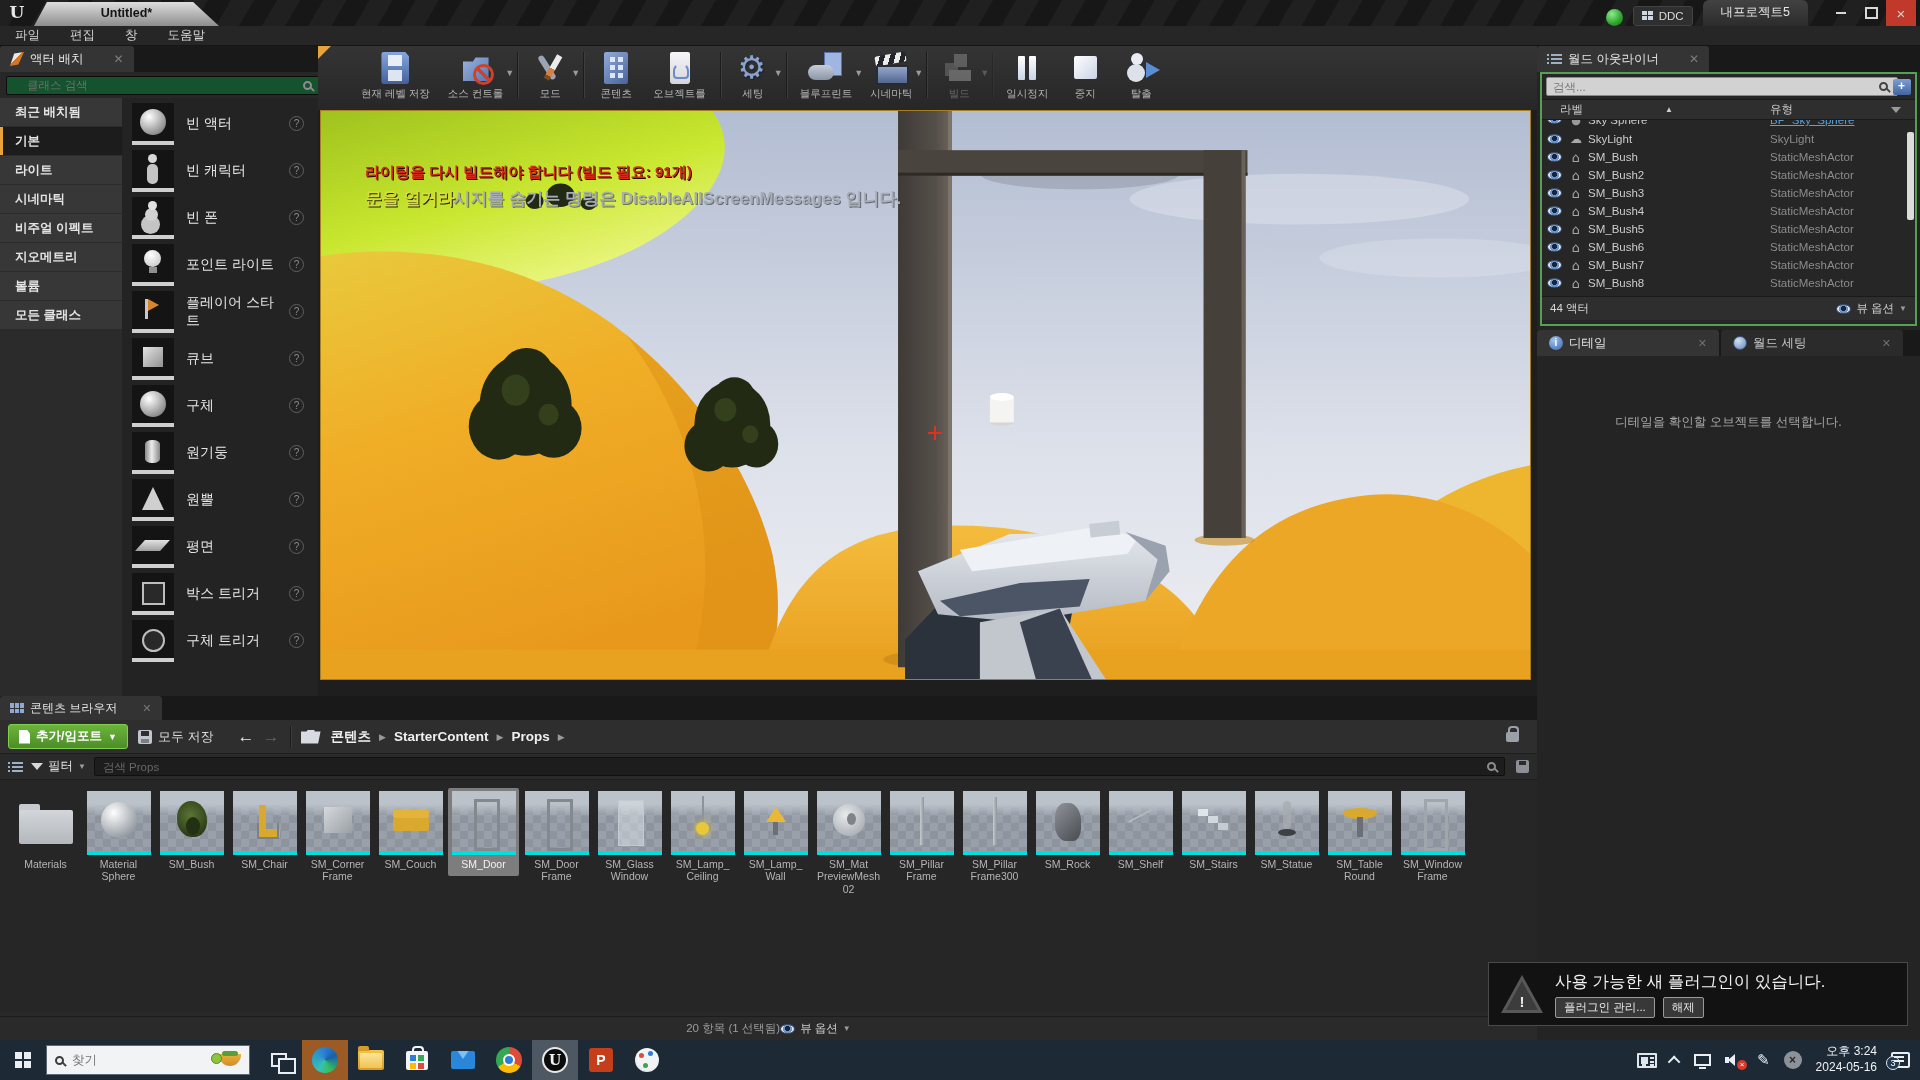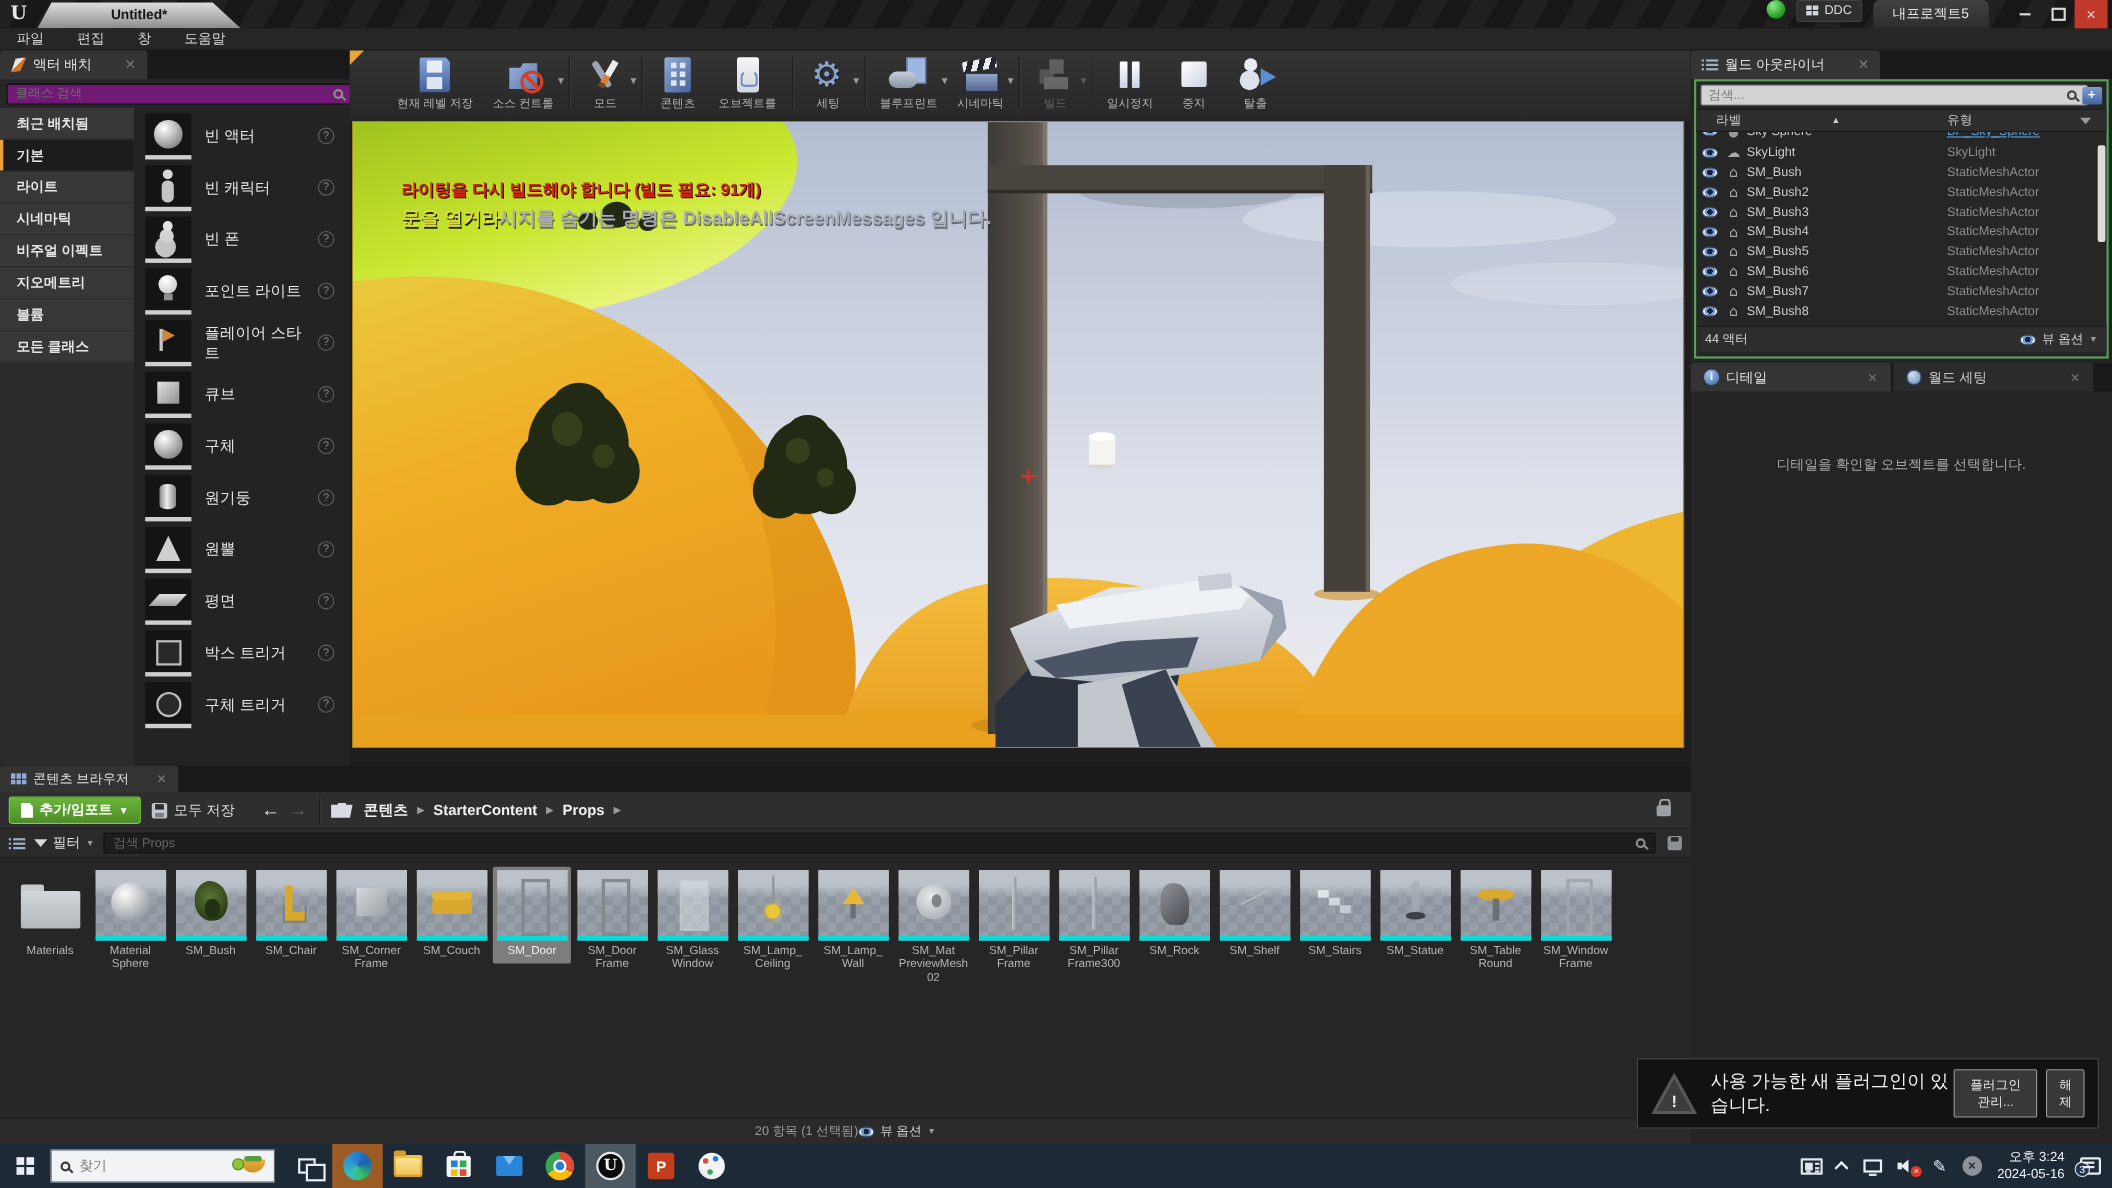--- a/index.html
+++ b/index.html
@@ -7,21 +7,21 @@
     font-family:"Liberation Sans","DejaVu Sans",sans-serif;}
   .screen{position:absolute;inset:0;width:1920px;height:1080px;background:#1e1e1e}
   
   .titlebar{position:absolute;left:0;top:0;width:1920px;height:26px;
     background:repeating-linear-gradient(120deg,#202020 0 20px,#171717 20px 40px);display:flex;align-items:flex-end}
   .ue-logo{position:absolute;left:4px;top:2px;width:26px;height:22px;color:#e8e8e8;font-weight:bold;
     font-size:17px;text-align:center;font-family:"DejaVu Serif",serif}
   .doc-tab{position:relative;margin-left:34px;width:185px;height:24px;background:linear-gradient(#dedede,#8d8d8d);
     clip-path:polygon(0 100%,7% 0,86% 0,100% 100%);color:#141414;font-size:12.5px;font-weight:bold;
     display:flex;align-items:center;justify-content:center;padding-bottom:2px}
-  .tb-right{position:absolute;right:0;top:0;height:26px;display:flex;align-items:flex-start;gap:10px;padding-right:4px}
+  .tb-right{position:absolute;right:0;top:0;height:26px;display:flex;align-items:flex-end;gap:10px;padding-right:4px}
   .health-dot{width:17px;height:17px;border-radius:50%;background:radial-gradient(circle at 35% 30%,#8ceb8c,#2da32d 60%,#156e15)}
   .ddc-btn{display:flex;align-items:center;gap:5px;background:#2f2f2f;border:1px solid #424242;border-radius:3px;
     color:#dcdcdc;font-size:11.5px;padding:2px 8px;height:20px}
   .ddc-grid{width:12px;height:10px;display:grid;grid-template:4px 4px/5px 5px;gap:1px}
   .ddc-grid i{background:#cfd6de}
   .proj-tab{background:linear-gradient(#424242,#2c2c2c);border-radius:6px 6px 0 0;padding:4px 18px 5px;
     color:#e6e6e6;font-size:12.5px;align-self:flex-end}
   .winbtns{display:flex;height:26px;margin-left:8px}
   .winbtn{width:30px;height:26px;display:flex;align-items:center;justify-content:center;color:#d8d8d8;font-size:13px}
   .winbtn.min::before{content:"";width:10px;height:2px;background:#d8d8d8}
@@ -33,22 +33,22 @@
   .menu-item{color:#d6d6d6;font-size:12.5px;padding:0 15px}
   
   .left-panel{position:absolute;left:0;top:46px;width:318px;height:650px;background:#272727}
   .panel-tabrow{height:26px;background:#191919;display:flex}
   .panel-tab{display:flex;align-items:center;gap:6px;background:#343434;padding:0 10px;font-size:12.5px;color:#e2e2e2;
     border-radius:3px 3px 0 0;min-width:0}
   .panel-tab .tab-x{color:#7d7d7d;font-size:12px;margin-left:24px}
   .pa-tab-icon{width:14px;height:14px;background:linear-gradient(135deg,#e8e8e8 45%,#d07828 45%);
     clip-path:polygon(0 100%,30% 10%,100% 0,60% 90%)}
   .pa-search-row{height:26px;display:flex;align-items:center;padding:0 6px;background:#272727}
-  .pa-search{flex:1;height:19px;background:#701a75;border:1px solid #0d0d0d;border-radius:2px;color:#9a9a9a;
-    font-size:11.5px;padding:0 7px;outline:none}
+  .pa-search{flex:1;height:19px;background:#14532d;border:1px solid #0d0d0d;border-radius:2px;color:#9a9a9a;
+    font-size:11.5px;padding:0 20px;outline:none}
   .pa-search::placeholder{color:#6f6f6f}
   .mag{width:9px;height:9px;border:2px solid #8c8c8c;border-radius:50%;position:relative;display:inline-block;flex:none}
   .mag::after{content:"";position:absolute;width:2px;height:6px;background:#8c8c8c;transform:rotate(-45deg);right:-3px;bottom:-4px}
   .pa-search-row .mag{margin-left:-22px}
   .pa-body{position:absolute;top:52px;bottom:0;left:0;right:0;display:flex}
   .pa-cats{width:122px;background:#2b2b2b}
   .pa-cat{height:28px;display:flex;align-items:center;padding-left:12px;background:#373737;margin-bottom:1px;
     color:#e4e4e4;font-size:12.5px;font-weight:bold;border-left:3px solid transparent}
   .pa-cat.active{background:#1c1c1c;border-left:3px solid #e8a33d}
   .pa-items{flex:1;background:#232323;overflow:hidden;padding-top:2px}
@@ -295,21 +295,21 @@
   .cb-status{position:absolute;left:0;bottom:0;width:100%;height:24px;background:#2a2a2a;border-top:1px solid #1c1c1c;
     display:flex;align-items:center;justify-content:center;padding:0 10px;font-size:11.5px;color:#9c9c9c}
   
   .notif{position:absolute;left:1488px;top:962px;width:420px;height:64px;background:rgba(18,18,18,.97);
     border:1px solid #4a4a4a;display:flex;align-items:center;gap:12px;padding:0 12px;z-index:30}
   .warn-tri{width:42px;height:38px;background:#585858;clip-path:polygon(50% 0,100% 100%,0 100%);position:relative;flex:none}
   .warn-tri::before{content:"";position:absolute;left:5px;top:6px;width:32px;height:29px;background:#3c3c3c;
     clip-path:polygon(50% 0,100% 100%,0 100%)}
   .warn-tri::after{content:"!";position:absolute;left:0;right:0;bottom:3px;text-align:center;color:#ececec;
     font-weight:bold;font-size:15px}
-  .notif-body{display:flex;gap:4px}
+  .notif-body{display:flex;flex-direction:column;gap:4px}
   .notif-msg{color:#f2f2f2;font-size:16.5px}
   .notif-btns{display:flex;gap:8px}
   .notif-btn{background:#383838;border:1px solid #9a9a9a;border-radius:2px;color:#e8e8e8;font-size:11.5px;
     padding:2px 8px;font-family:inherit}
   
   .taskbar{position:absolute;left:0;top:1040px;width:1920px;height:40px;background:#1d2a36;display:flex;
     align-items:center;z-index:40}
   .tk-start{width:46px;height:40px;display:flex;align-items:center;justify-content:center}
   .win-logo{width:16px;height:16px;display:grid;grid-template:7px 7px/7px 7px;gap:2px}
   .win-logo i{background:#e8eef4}

